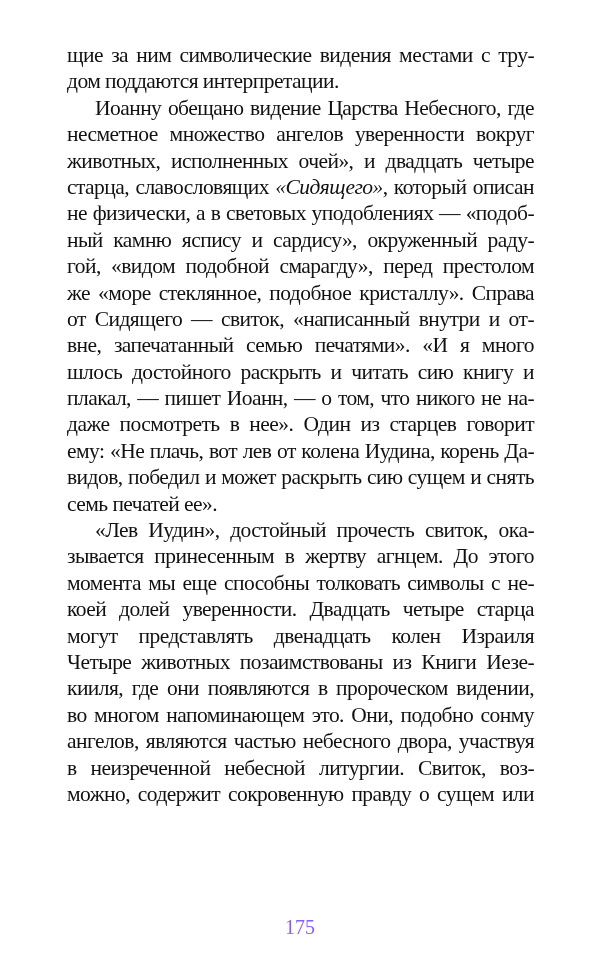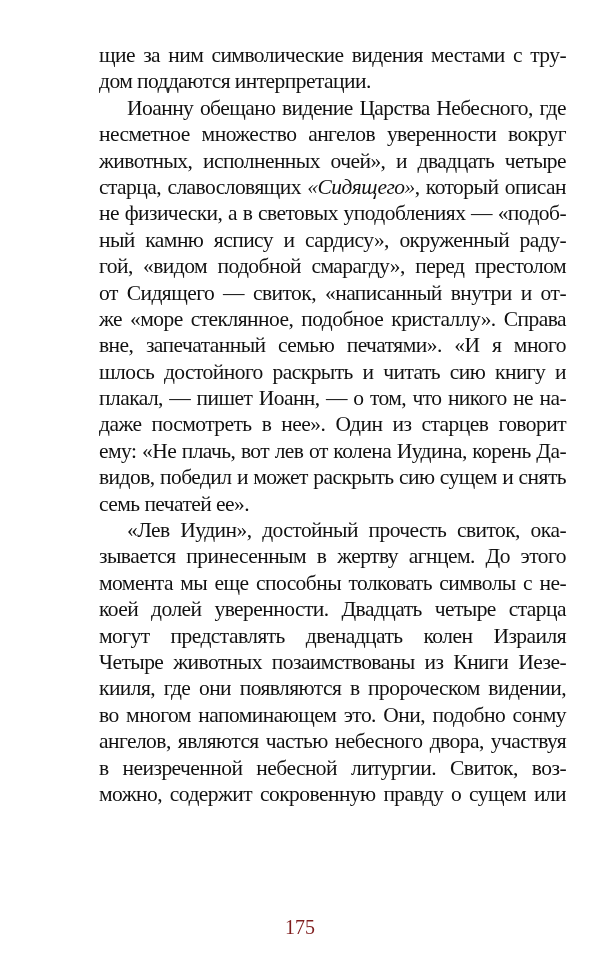--- a/index.html
+++ b/index.html
@@ -13,21 +13,20 @@
       position: relative;
       overflow: hidden;
       font-family: "Liberation Serif", "DejaVu Serif", serif;
       color: #111111;
     }
     .page {
       position: absolute;
       left: 67px;
       top: 42px;
       width: 467px;
-      margin-left: 32px;
     }
     .line {
       display: block;
       height: 26.4px;
       line-height: 26.4px;
       font-size: 21.5px;
       white-space: nowrap;
       text-align: justify;
       text-align-last: justify;
       letter-spacing: -0.55px;
@@ -42,43 +41,43 @@
       font-style: italic;
     }
     .page-number {
       position: absolute;
       left: 0;
       width: 600px;
       top: 916px;
       text-align: center;
       font-size: 20px;
       font-family: "Liberation Serif", "DejaVu Serif", serif;
-      color: #7f1d1d;
+      color: #8b5cf6;
     }
   </style>
 </head>
 <body>
 
 <div class="page">
 
   <div>
     <span class="line">щие за ним символические видения местами с тру-</span>
     <span class="line last">дом поддаются интерпретации.</span>
   </div>
 
   <div>
     <span class="line indent">Иоанну обещано видение Царства Небесного, где</span>
     <span class="line">несметное множество ангелов уверенности вокруг</span>
     <span class="line">животных, исполненных очей», и двадцать четыре</span>
     <span class="line"><span>старца, славословящих </span><span class="it">«Сидящего»</span><span>, который описан</span></span>
     <span class="line">не физически, а в световых уподоблениях — «подоб-</span>
     <span class="line">ный камню яспису и сардису», окруженный раду-</span>
     <span class="line">гой, «видом подобной смарагду», перед престолом</span>
+    <span class="line">же «море стеклянное, подобное кристаллу». Справа</span>
     <span class="line">от Сидящего — свиток, «написанный внутри и от-</span>
-    <span class="line">же «море стеклянное, подобное кристаллу». Справа</span>
     <span class="line">вне, запечатанный семью печатями». «И я много</span>
     <span class="line">шлось достойного раскрыть и читать сию книгу и</span>
     <span class="line">плакал, — пишет Иоанн, — о том, что никого не на-</span>
     <span class="line">даже посмотреть в нее». Один из старцев говорит</span>
     <span class="line">ему: «Не плачь, вот лев от колена Иудина, корень Да-</span>
     <span class="line">видов, победил и может раскрыть сию сущем и снять</span>
     <span class="line last">семь печатей ее».</span>
   </div>
 
   <div>

